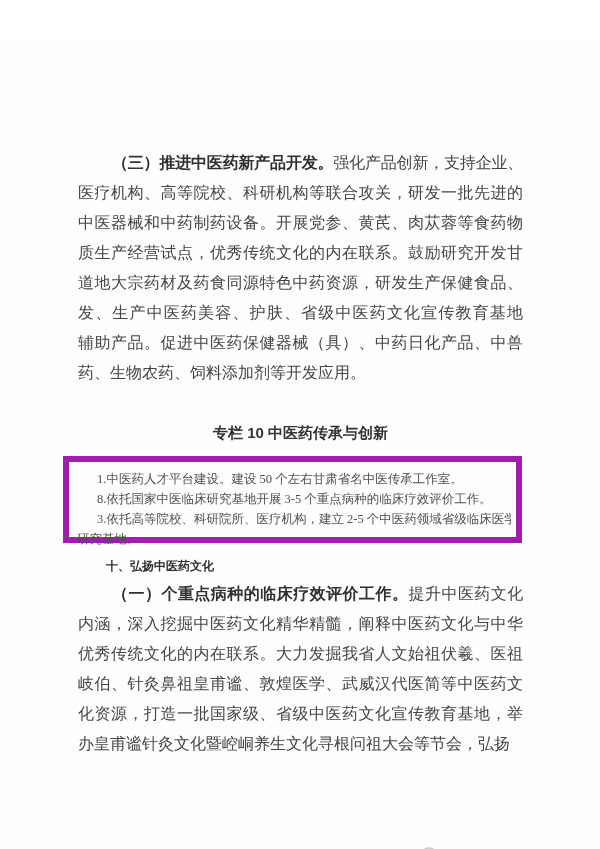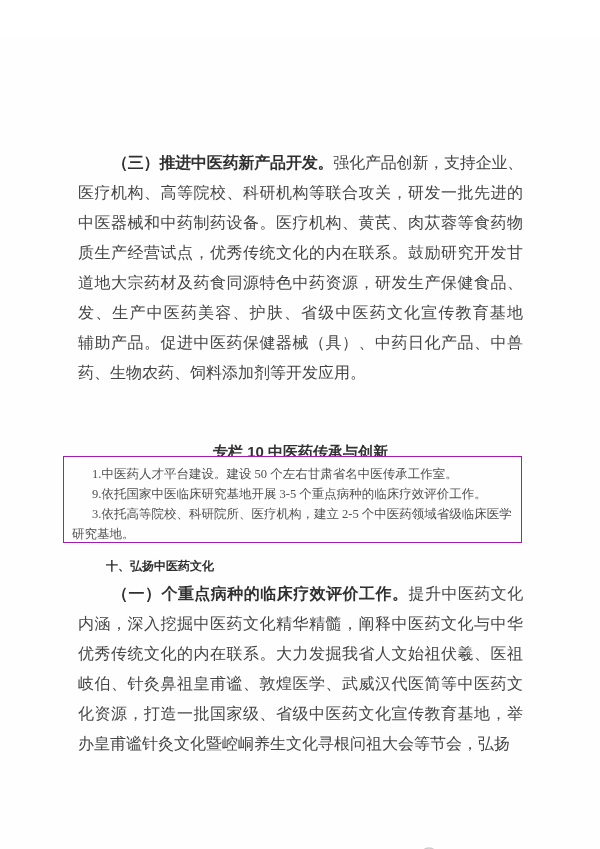--- a/index.html
+++ b/index.html
@@ -24,34 +24,34 @@
     text-align: justify;
     text-align-last: justify;
     color: #454545;
   }
   .para .line.last { text-align-last: left; font-family: Liberation Serif, serif; }
   .para .firstline { text-indent: 34px; letter-spacing: -0.3px; text-align-last: justify; }
   .para .lead { font-weight: bold; color: #303030; }
 
   .box-title {
     position: absolute;
-    left: 78px; width: 445px; top: 405px;
+    left: 78px; width: 445px; top: 386px;
     height: 22px; line-height: 22px;
     text-align: center;
     font-family: "Liberation Sans", "DejaVu Sans", sans-serif;
     font-weight: bold;
     font-size: 15px;
     color: #333333;
   }
   .callout-box {
     position: absolute;
     left: 63px; top: 420px;
     width: 459px; height: 87px;
     box-sizing: border-box;
-    border: 1px solid #a21caf;
+    border: 6px solid #a21caf;
     padding: 7px 5px 0 8px;
     background: #fefefe;
   }
   .callout-box .line {
     height: 20px; line-height: 20px;
     font-size: 12.5px;
     color: #4f4f4f;
     white-space: nowrap;
     overflow: hidden;
   }
@@ -84,35 +84,35 @@
 </style>
 </head>
 <body>
 
 <div class="page">
 
   <div class="textcol para" style="top:112px;">
     <div class="firstline"><span class="lead">（三）推进中医药新产品开发。</span><span>强化产品创新，支持企业、</span></div>
     <div>
         <div class="line">医疗机构、高等院校、科研机构等联合攻关，研发一批先进的</div>
-        <div class="line">中医器械和中药制药设备。医疗机构、黄芪、肉苁蓉等食药物</div>
+        <div class="line">中医器械和中药制药设备。开展党参、黄芪、肉苁蓉等食药物</div>
         <div class="line">质生产经营试点，优秀传统文化的内在联系。鼓励研究开发甘肃</div>
         <div class="line">道地大宗药材及药食同源特色中药资源，研发生产保健食品、</div>
         <div class="line">发、生产中医药美容、护肤、省级中医药文化宣传教育基地</div>
         <div class="line">辅助产品。促进中医药保健器械（具）、中药日化产品、中兽</div>
         <div class="line last">药、生物农药、饲料添加剂等开发应用。</div>
       </div>
   </div>
 
   <div class="box-title">专栏 10 中医药传承与创新</div>
 
   <div class="callout-box">
     <div>
         <div class="line indent">1.中医药人才平台建设。建设 50 个左右甘肃省名中医传承工作室。</div>
-        <div class="line indent">9.依托国家中医临床研究基地开展 3-5 个重点病种的临床疗效评价工作。</div>
+        <div class="line indent">8.依托国家中医临床研究基地开展 3-5 个重点病种的临床疗效评价工作。</div>
         <div class="line indent">3.依托高等院校、科研院所、医疗机构，建立 2-5 个中医药领域省级临床医学</div>
         <div class="line last">研究基地。</div>
       </div>
   </div>
 
   <div class="section-heading">十、弘扬中医药文化</div>
 
   <div class="textcol para" style="top:543px;">
     <div class="firstline"><span class="lead">（一）个重点病种的临床疗效评价工作。</span><span>提升中医药文化</span></div>
     <div>

